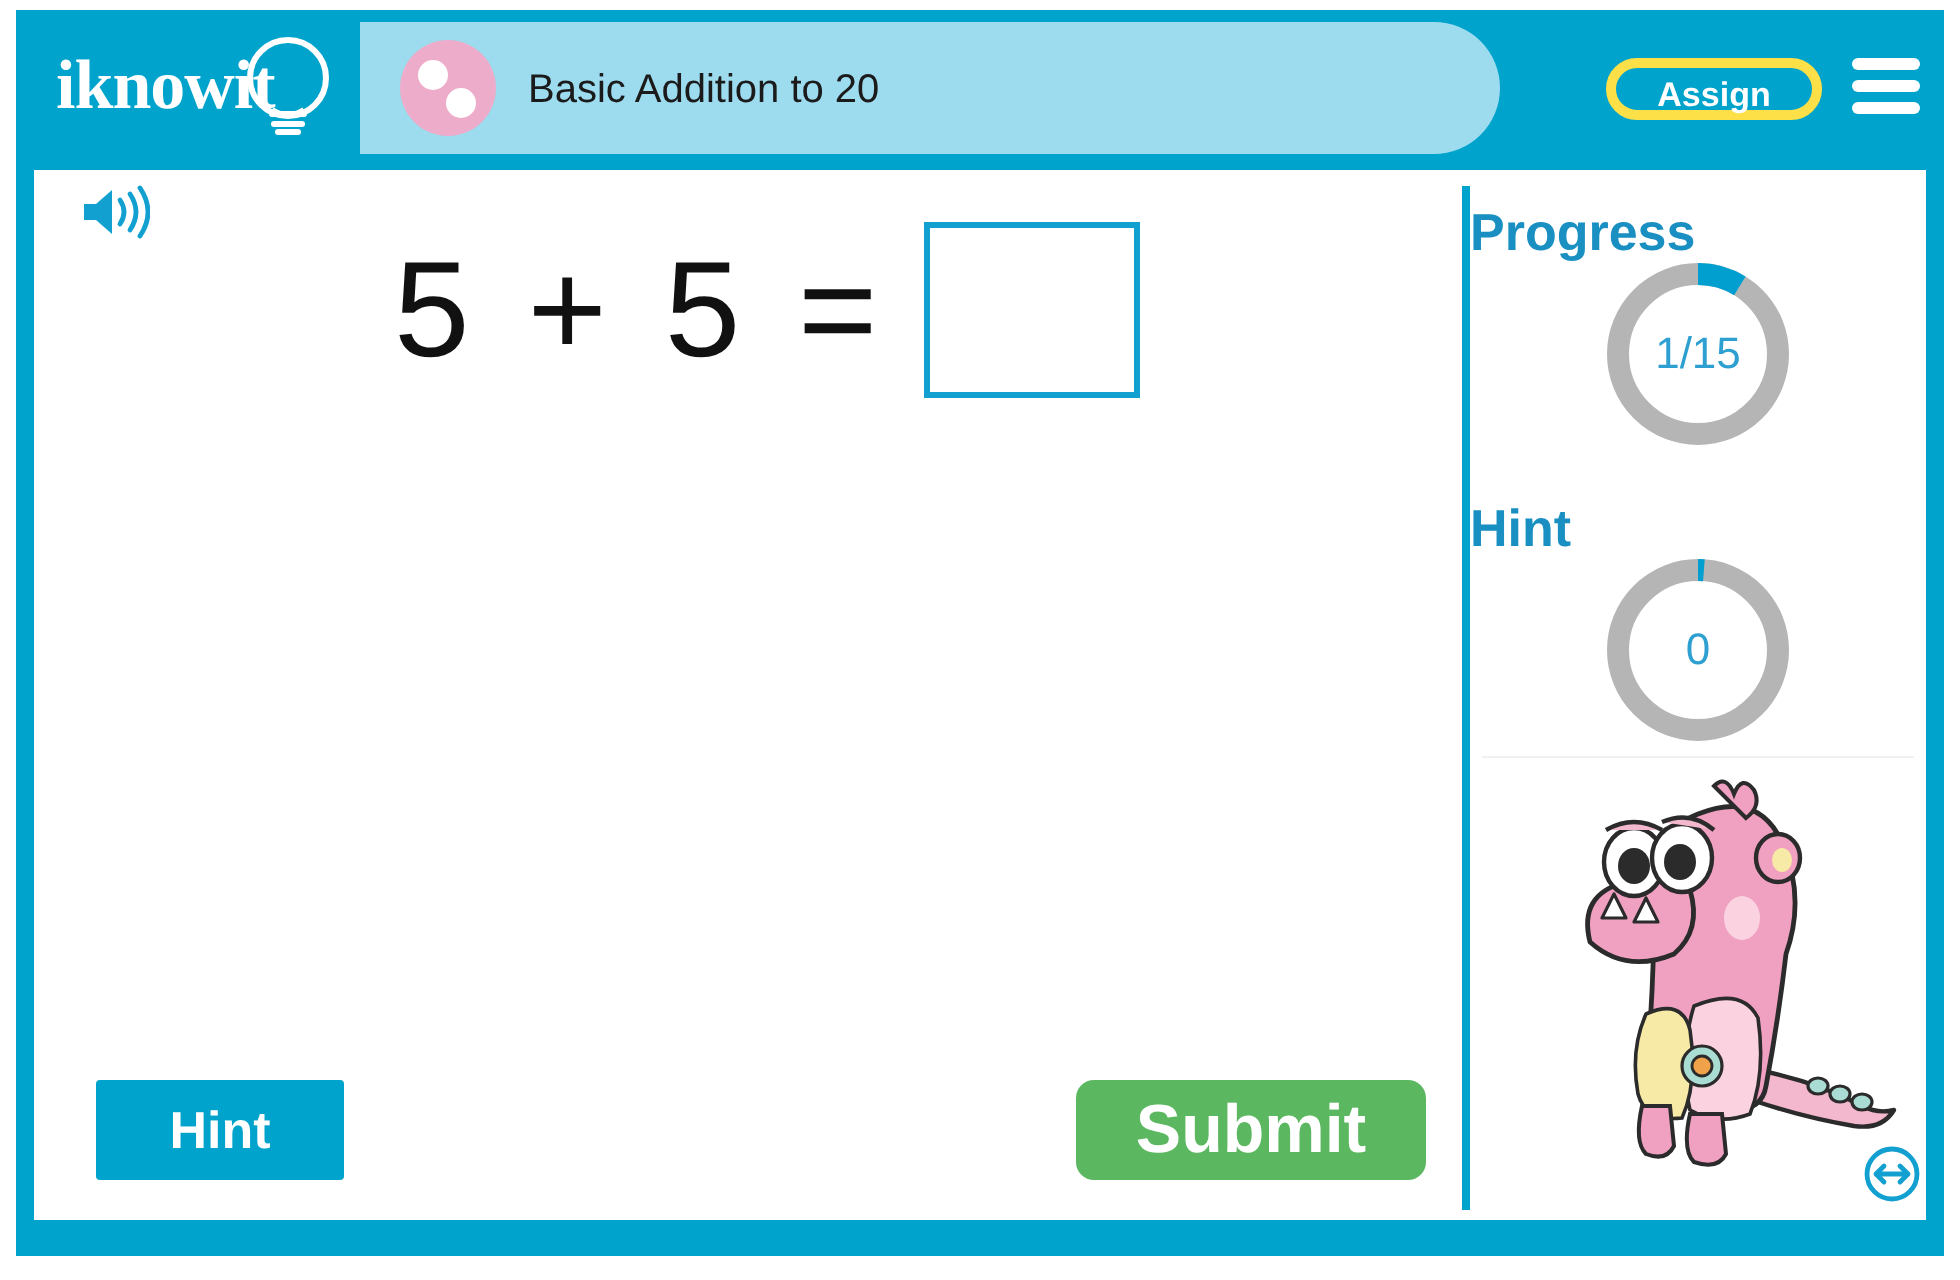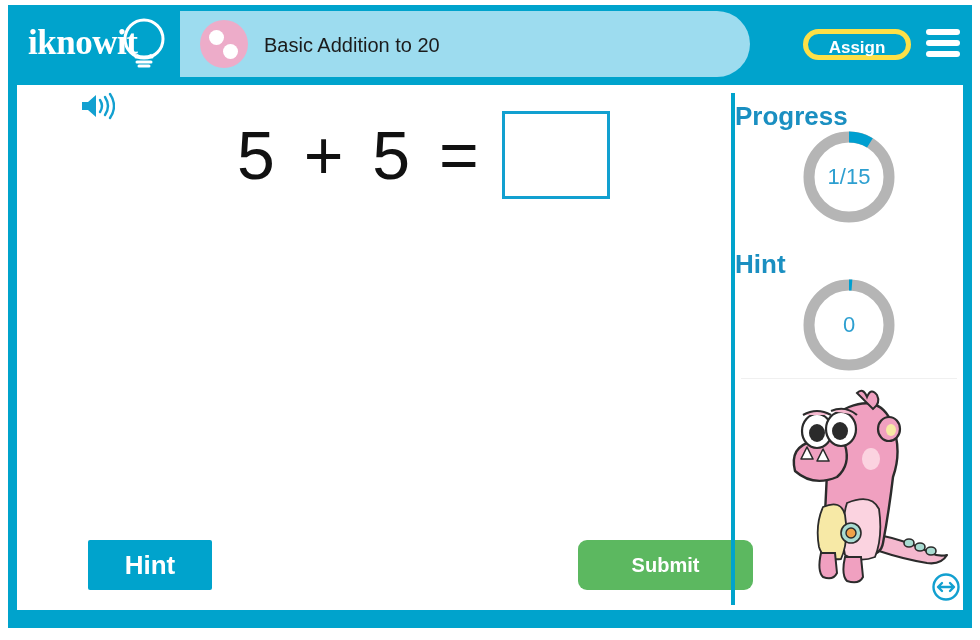--- a/index.html
+++ b/index.html
@@ -145,21 +145,20 @@
     background: #ffffff;
   }
 
   
   #question-panel {
     position: absolute;
     left: 0;
     top: 0;
     width: 714px;
     height: 525px;
-    margin-left: 40px;
   }
   #sound-icon {
     position: absolute;
     left: 22px;
     top: 6px;
     width: 36px;
     height: 30px;
     cursor: pointer;
   }
 
@@ -212,21 +211,21 @@
   #submit-button {
     position: absolute;
     left: 521px;
     top: 455px;
     width: 175px;
     height: 50px;
     background: #5cb860;
     border: none;
     border-radius: 9px;
     color: #ffffff;
-    font-size: 20px;
+    font-size: 34px;
     font-weight: bold;
     font-family: "Liberation Sans", sans-serif;
     cursor: pointer;
   }
 
   
   #panel-divider {
     position: absolute;
     left: 714px;
     top: 8px;

